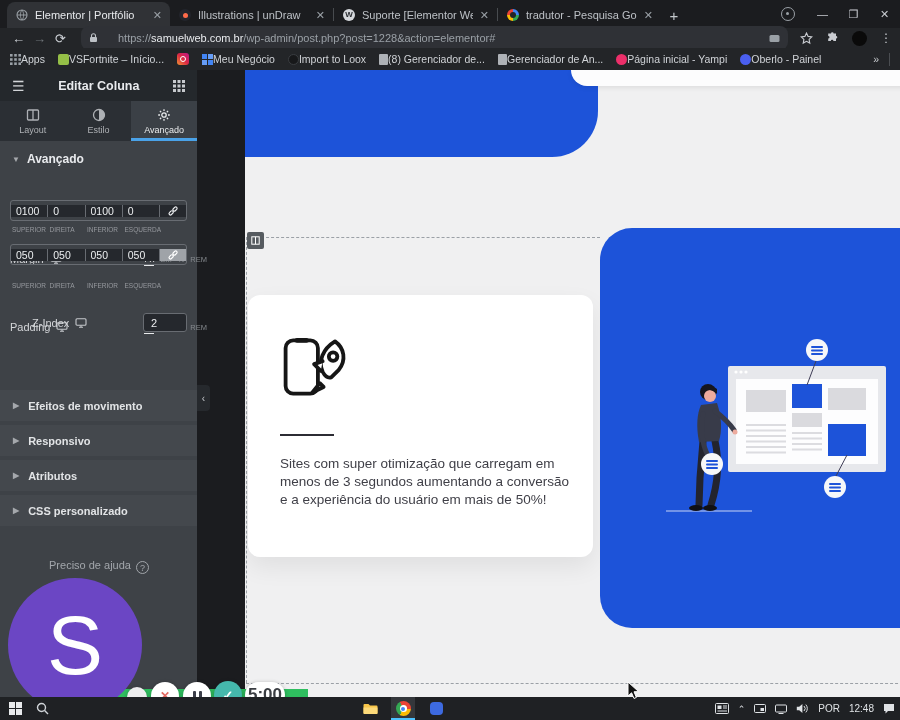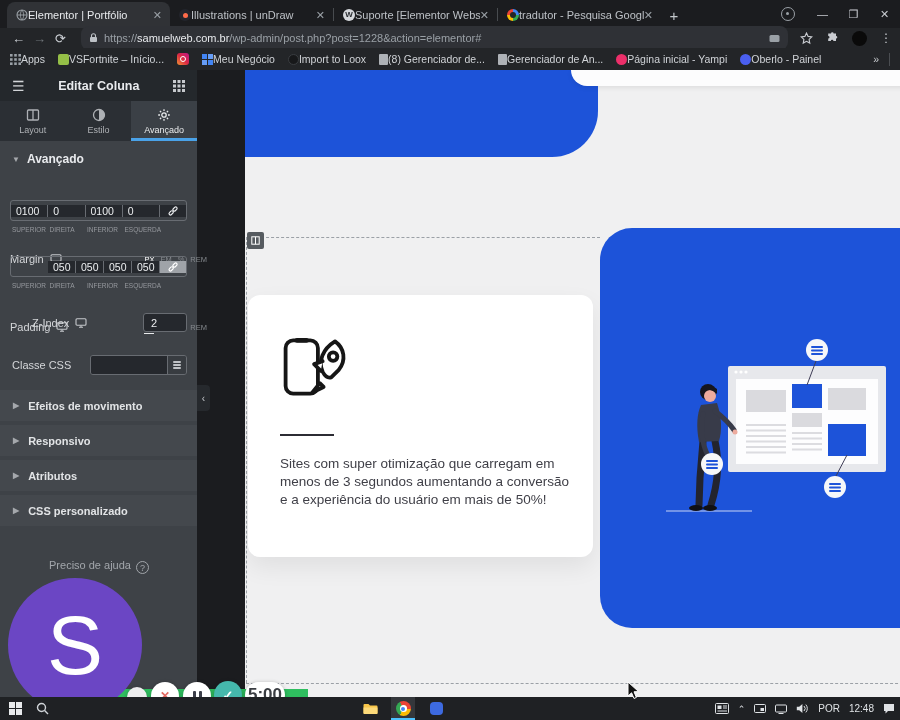--- a/index.html
+++ b/index.html
@@ -2,35 +2,35 @@
 <html><head>
 <meta charset="utf-8">
 <style>
   * { margin:0; padding:0; box-sizing:border-box; }
   html,body { width:900px; height:720px; }
   body { font-family:"Liberation Sans", sans-serif; background:#000; }
   .screen { position:relative; width:900px; height:720px; overflow:hidden; background:#1b1c1f; }
 
   
   .tabstrip { position:absolute; top:0; left:0; right:0; height:28px; background:#1b1c1f; display:flex; align-items:flex-end; padding-left:7px; }
-  .tab { height:26px; width:163px; display:flex; align-items:center; padding:0 8px 0 9px; color:#bdc1c6; font-size:11px; }
+  .tab { height:26px; width:163px; display:flex; align-items:center; gap:7px; padding:0 8px 0 9px; color:#bdc1c6; font-size:11px; }
   .tab.active { background:#303236; border-radius:8px 8px 0 0; color:#e7e9ec; }
   .tab .ttl { flex:1; white-space:nowrap; overflow:hidden; }
   .tab .tclose { color:#9aa0a6; font-size:11px; line-height:1; cursor:default; }
   .tabsep { width:1px; height:13px; background:#484b4f; margin-bottom:7px; }
   .newtab { width:26px; height:26px; display:flex; align-items:center; justify-content:center; color:#c3c7cb; font-size:15px; }
   .winctl { position:absolute; right:0; top:0; height:28px; display:flex; align-items:center; }
   .winctl .wbtn { width:31px; text-align:center; color:#c9ccd1; font-size:11px; }
   .mediabtn { width:14px; height:14px; border:1.5px solid #9aa0a6; border-radius:50%; margin-right:12px; position:relative; }
   .mediabtn::after { content:""; position:absolute; left:4px; top:4px; width:3px; height:3px; background:#9aa0a6; border-radius:50%; }
 
   
   .toolbar { position:absolute; top:28px; left:0; right:0; height:20px; background:#232528; display:flex; align-items:center; padding:0 8px; }
   .navbtn { color:#cdd1d6; font-size:13px; width:21px; text-align:center; line-height:1; }
-  .omnibox { flex:1; height:16px; background:#2f3136; border-radius:8px; margin:8px 10px; display:flex; align-items:center; padding:12px 8px; gap:6px; overflow:hidden; }
+  .omnibox { flex:1; height:16px; background:#2f3136; border-radius:8px; margin:8px 10px; display:flex; align-items:center; padding:12px 8px; gap:20px; overflow:hidden; }
   .urltxt { font-size:11px; white-space:nowrap; overflow:hidden; flex:1; color:#9aa0a6; }
   .urltxt .dom { color:#e8eaed; }
   .rightico { display:flex; align-items:center; gap:13px; margin-left:2px; }
   .avatarp { width:15px; height:15px; background:#0a0a0a; border-radius:50%; }
   .menu3 { color:#c9ccd1; font-size:12px; letter-spacing:0; }
 
   
   .bookbar { position:absolute; top:48px; left:0; right:0; height:22px; background:#232528; display:flex; align-items:center; padding:0 10px; gap:13px; color:#d0d3d7; font-size:10.5px; }
   .bm { display:flex; align-items:center; gap:0; white-space:nowrap; }
   .bmright { margin-left:auto; display:flex; align-items:center; gap:10px; }
@@ -337,21 +337,21 @@
             <rect x="1" y="0.8" width="10" height="6.4" rx="1" fill="none" stroke="#c6c9cd" stroke-width="1.1"></rect>
             <path d="M4 9.3 h4 M6 7.4 v1.8" stroke="#c6c9cd" stroke-width="1.1"></path>
           </svg>
         <span class="units">
           <span class="on">PX</span>
             <span>EM</span>
             <span>%</span>
             <span>REM</span>
         </span>
       </div>
-      <div class="prow igroup" style="top:186px;padding-left:37px;">
+      <div class="prow igroup" style="top:174px;">
         <input value="050" style="">
         <input value="050" style="">
         <input value="050" style="">
         <input style="border-right: 1px solid rgb(104, 108, 114);" value="050">
         <span class="linkbtn on">
           <svg width="12" height="12" viewBox="0 0 12 12">
               <g transform="rotate(45 6 6)" fill="none" stroke="#fff" stroke-width="1.2">
                 <rect x="4.6" y="0.8" width="2.8" height="4.8" rx="1.4"></rect>
                 <rect x="4.6" y="6.2" width="2.8" height="4.8" rx="1.4"></rect>
               </g>
@@ -371,31 +371,20 @@
           <span>Z-Index</span>
           <svg width="12" height="10" viewBox="0 0 12 10">
               <rect x="1" y="0.8" width="10" height="6.4" rx="1" fill="none" stroke="#c6c9cd" stroke-width="1.1"></rect>
               <path d="M4 9.3 h4 M6 7.4 v1.8" stroke="#c6c9cd" stroke-width="1.1"></path>
             </svg>
         </span>
         <input class="zinput" value="2" style="">
       </div>
 
 
-      <div class="prow trow" style="top:285px;">
-        <span class="tlabel">Classe CSS</span>
-        <span class="tgroup">
-          <input value="" style="">
-          <span class="dbtn">
-              <i></i>
-              <i></i>
-              <i></i>
-            </span>
-        </span>
-      </div>
 
       <div class="prow acc" style="top:320px;left:0;right:0;">
         <span class="caret">▶</span>
         <span>Efeitos de movimento</span>
       </div>
       <div class="prow acc" style="top:355px;left:0;right:0;">
         <span class="caret">▶</span>
         <span>Responsivo</span>
       </div>
       <div class="prow acc" style="top:390px;left:0;right:0;">

